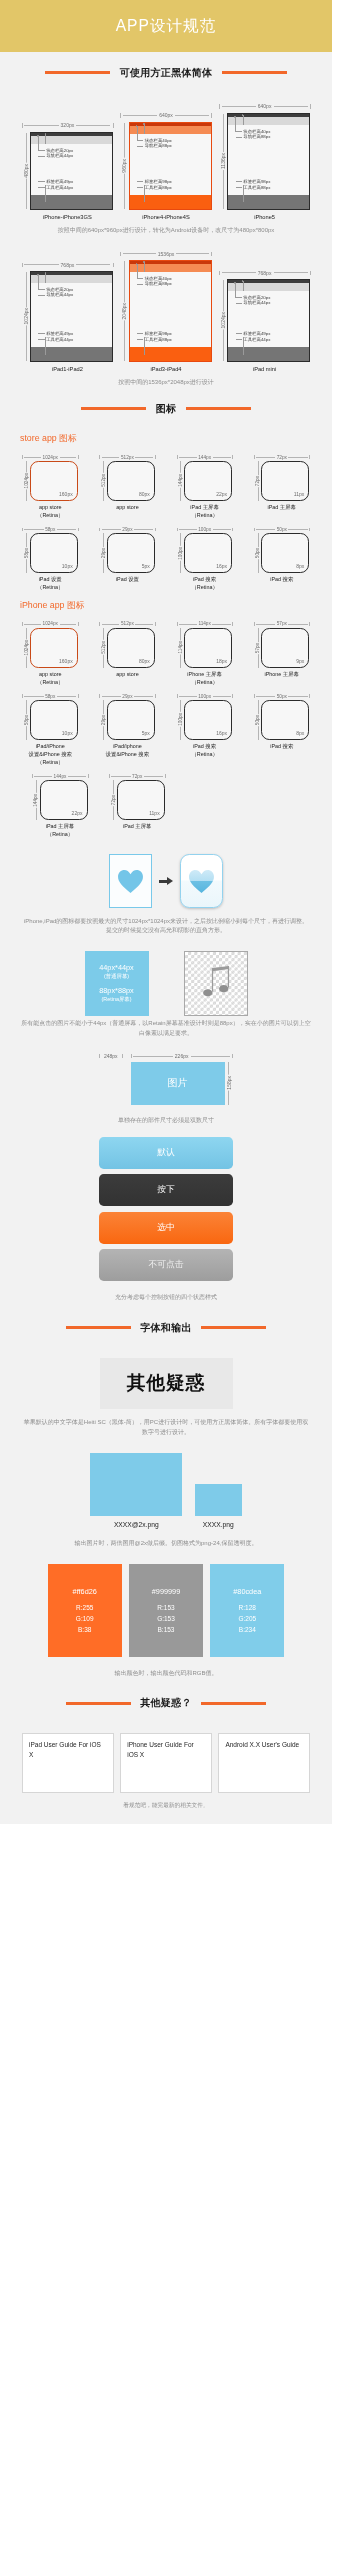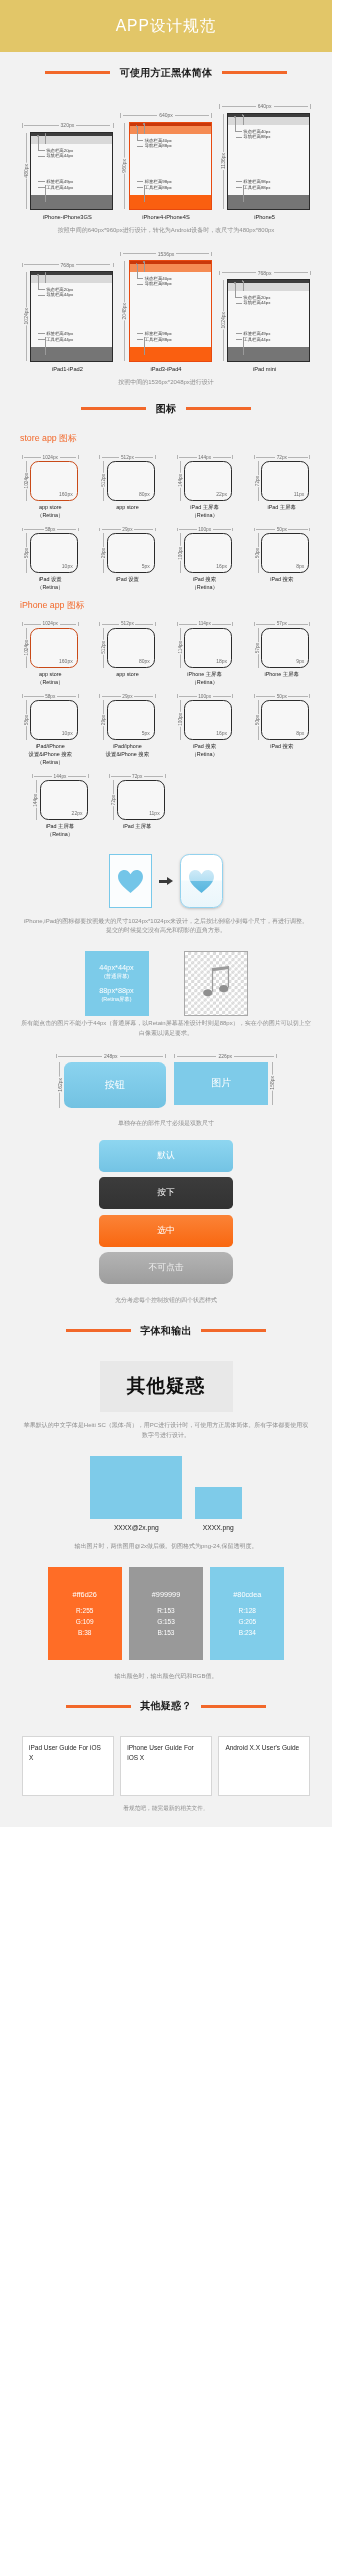--- a/index.html
+++ b/index.html
@@ -193,21 +193,21 @@
   
   .states { display: flex; flex-wrap: wrap; justify-content: center; gap: 5.2px; padding: 11.4px 31px 0 31px; }
   .state-btn {
     width: 134px; height: 32px; border-radius: 4.7px;
     display: flex; align-items: center; justify-content: center;
     color: #ffffff; font-size: 8.8px;
   }
   .state-default { background: linear-gradient(180deg,#8ed6f0 0%,#73c3e4 100%); }
   .state-pressed { background: linear-gradient(180deg,#3c3c3c 0%,#323232 100%); }
   .state-selected { background: linear-gradient(180deg,#fb8337 0%,#f96710 100%); }
-  .state-disabled { background: linear-gradient(180deg,#b4b4b4 0%,#9d9d9d 100%); color:#efefef;border-radius:9px; }
+  .state-disabled { background: linear-gradient(180deg,#b4b4b4 0%,#9d9d9d 100%); color:#efefef; }
 
   
   .font-sample {
     width: 133px; height: 51px; margin: 13.5px auto 0 auto; background: #e8e8e8;
     display: flex; align-items: center; justify-content: center;
   }
   .font-sample span { font-size: 18.7px; font-weight: 700; color: #111; letter-spacing: 1px; }
 
   
   .png-row { display: flex; justify-content: center; align-items: flex-end; gap: 12.5px; padding: 15.6px 0 0 0; }
@@ -1009,29 +1009,20 @@
 
   <div class="comp-row">
     <div class="comp-item">
       <div class="comp-top">
         <div class="tick"></div>
           <div class="bar"></div>
         <div class="lbl">248px</div>
         <div class="bar"></div>
           <div class="tick"></div>
       </div>
-      <div class="comp-body">
-        <div class="comp-side">
-          <div class="vline"></div>
-          <div class="vlbl">162px</div>
-        </div>
-        <div class="blue-btn">
-          <span>按钮</span>
-        </div>
-      </div>
     </div>
     <div class="comp-item">
       <div class="comp-top">
         <div class="tick"></div>
           <div class="bar"></div>
         <div class="lbl">226px</div>
         <div class="bar"></div>
           <div class="tick"></div>
       </div>
       <div class="comp-body">

